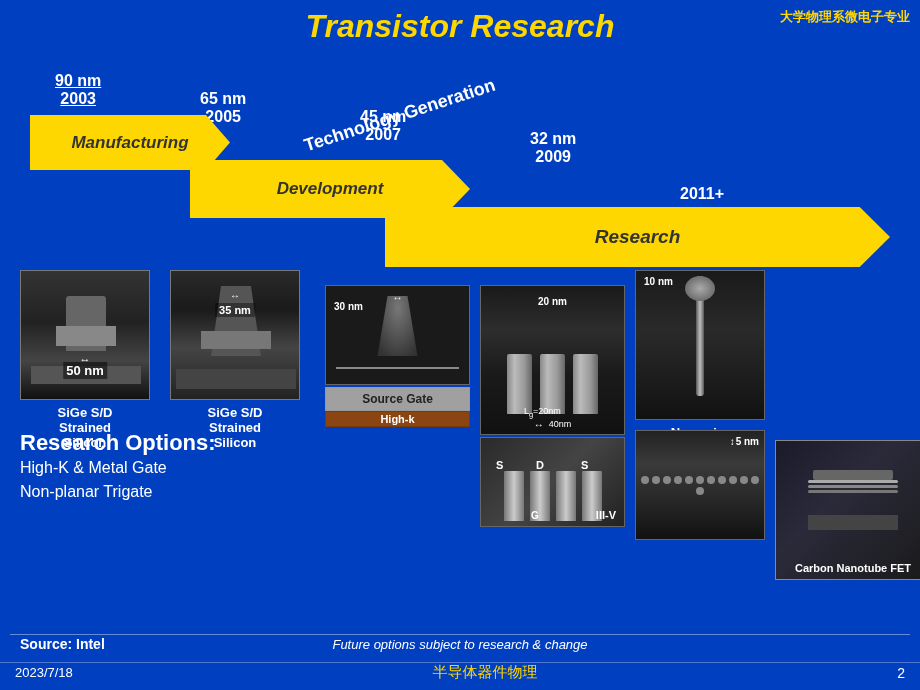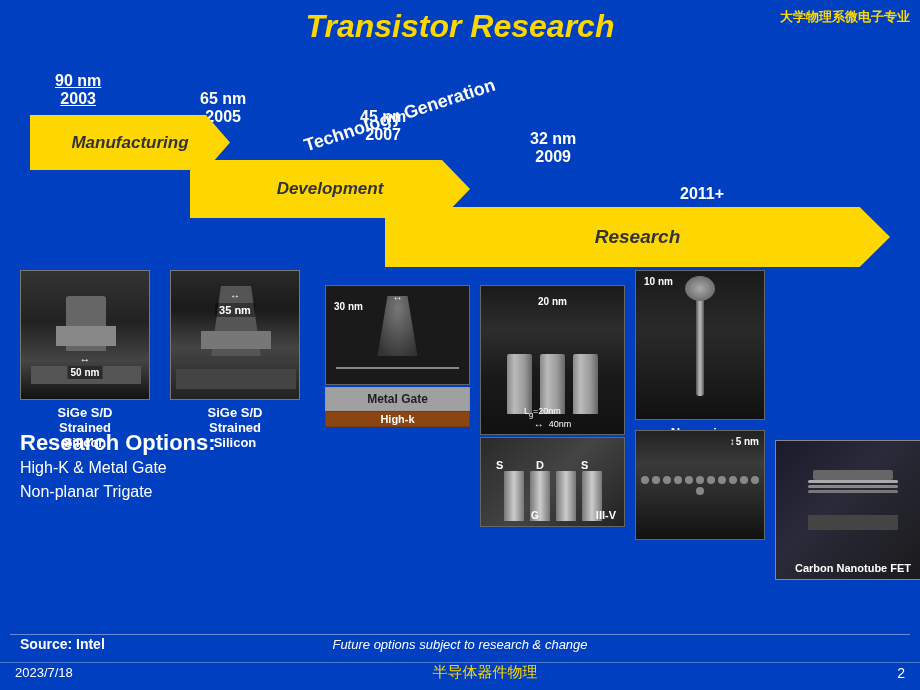--- a/index.html
+++ b/index.html
@@ -139,21 +139,21 @@
 <div style="position:absolute; top:270px; left:20px; width:130px; height:130px;" class="img-box">
   <div style="width:100%; height:100%; background:linear-gradient(180deg,#333 0%,#222 40%,#444 70%,#111 100%); position:relative; display:flex; align-items:center; justify-content:center;">
 
     <div style="position:absolute; top:25px; left:45px; width:40px; height:55px; background:#666; border-radius:3px 3px 0 0;"></div>
     <div style="position:absolute; top:55px; left:35px; width:60px; height:20px; background:#888;"></div>
     <div style="position:absolute; bottom:15px; left:10px; width:110px; height:18px; background:#555;"></div>
 
     <div style="position:absolute; bottom:35px; left:50%; transform:translateX(-50%); color:white; font-size:11px; font-weight:bold; white-space:nowrap; display:flex; align-items:center; gap:2px;">
       <span>↔</span>
     </div>
-    <div style="position:absolute; bottom:20px; left:50%; transform:translateX(-50%); color:white; font-size:10px; font-weight:bold; white-space:nowrap; background:rgba(0,0,0,0.5); padding:1px 3px;">
+    <div style="position:absolute; bottom:20px; left:50%; transform:translateX(-50%); color:white; font-size:13px; font-weight:bold; white-space:nowrap; background:rgba(0,0,0,0.5); padding:1px 3px;">
       <span>50 nm</span>
     </div>
   </div>
 </div>
 <div style="position:absolute; top:405px; left:20px; color:white; font-size:13px; font-weight:bold; text-align:center; width:130px;">
   <span>SiGe S/D</span>
 </div>
 <div style="position:absolute; top:420px; left:20px; color:white; font-size:13px; font-weight:bold; text-align:center; width:130px;">
   Strained<br>Silicon
 </div>
@@ -185,21 +185,21 @@
     <div style="position:absolute; bottom:15px; left:10px; right:10px; height:2px; background:#888;"></div>
     <div style="position:absolute; top:5px; left:50%; transform:translateX(-50%); color:white; font-size:10px; display:flex; gap:20px;">
       <span>↔</span>
     </div>
     <div style="position:absolute; top:15px; left:8px; color:white; font-size:10px; font-weight:bold;">
       <span>30 nm</span>
     </div>
   </div>
 
   <div style="background:#a0a0a0; height:24px; display:flex; align-items:center; justify-content:center; border:1px solid #999; margin-top:2px;">
-    <span style="font-size:12px; font-weight:bold; color:#222;">Metal Gate</span>
+    <span style="font-size:12px; font-weight:bold; color:#222;">Source Gate</span>
   </div>
   <div style="background:#8B4513; height:16px; display:flex; align-items:center; justify-content:center; border:1px solid #7a3a0a;">
     <span style="font-size:11px; font-weight:bold; color:white;">High-k</span>
   </div>
 </div>
 
 <div style="position:absolute; top:285px; left:480px; width:145px; height:230px;">
   <div style="background:#111; border:1px solid #666; height:150px; position:relative; display:flex; align-items:center; justify-content:center;">
 
     <div style="width:100%; height:100%; background:linear-gradient(180deg,#1a1a1a 0%,#2d2d2d 30%,#1a1a1a 60%,#111 100%); position:relative;">

